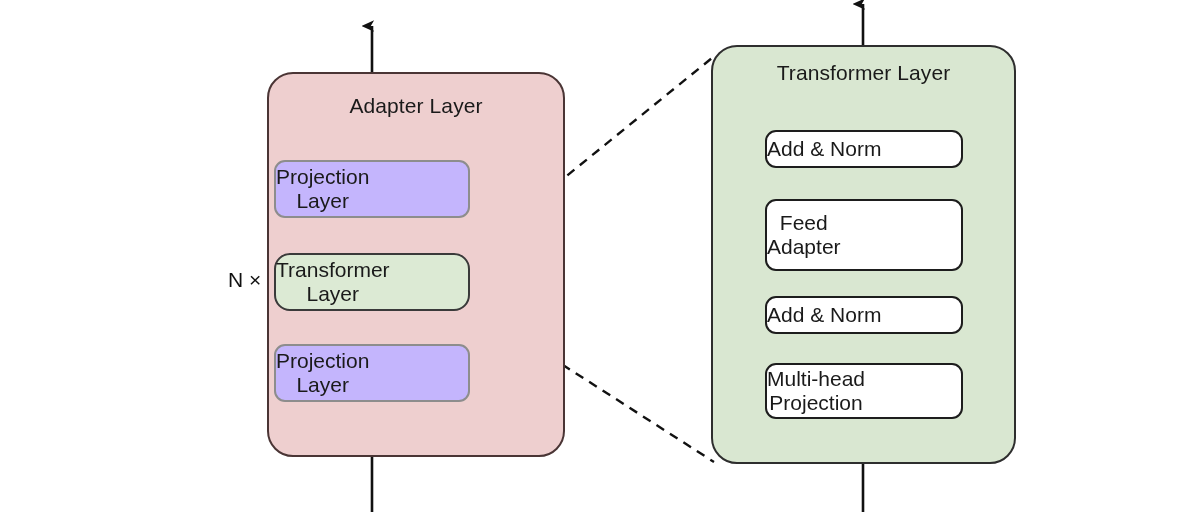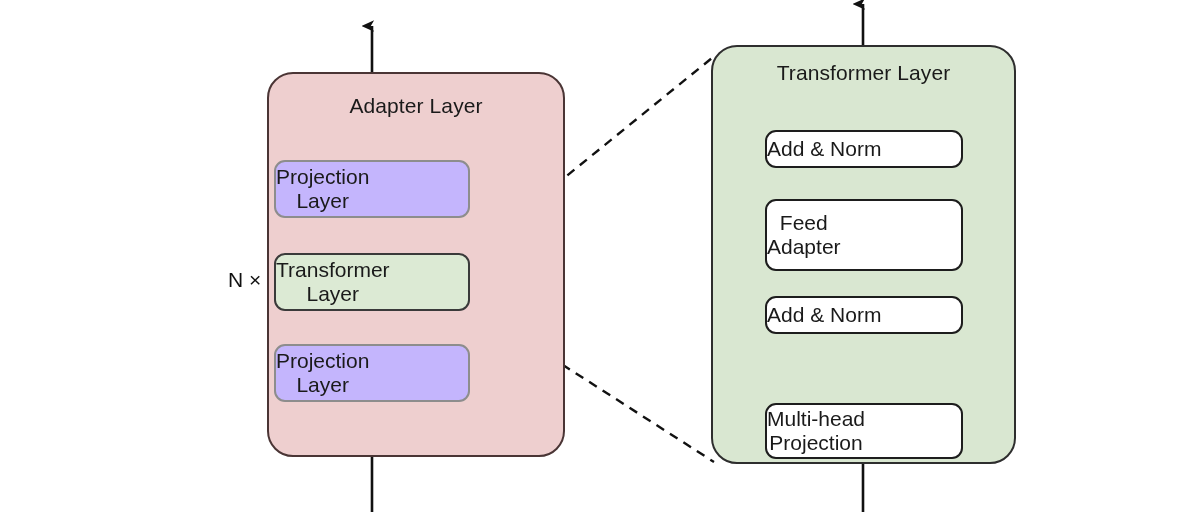--- a/index.html
+++ b/index.html
@@ -159,21 +159,21 @@
 
   <div class="repeat-label" style="left:228px; top:268px;">N ×</div>
 
   <div class="node node-gray" style="left:274px; top:160px; width:196px; height:58px;">
     <div>
       <div>Projection</div>
       <div>Layer</div>
     </div>
   </div>
 
-  <div class="node node-green" style="left:274px; top:253px; width:196px; height:58px;">
+  <div class="node node-green" style="left:274px; top:253px; width:196px; height:58px;border-radius:16px;">
     <div>
       <div>Transformer</div>
       <div>Layer</div>
     </div>
   </div>
 
   <div class="node node-gray" style="left:274px; top:344px; width:196px; height:58px;">
     <div>
       <div>Projection</div>
       <div>Layer</div>
@@ -198,20 +198,20 @@
       <div>Adapter</div>
     </div>
   </div>
 
   <div class="node node-white" style="left:765px; top:296px; width:198px; height:38px;">
     <div>
       <div>Add &amp; Norm</div>
     </div>
   </div>
 
-  <div class="node node-white" style="left:765px; top:363px; width:198px; height:56px;margin-top:40px;">
+  <div class="node node-white" style="left:765px; top:363px; width:198px; height:56px;">
     <div>
       <div>Multi-head</div>
       <div>Projection</div>
     </div>
   </div>
 
 </div>
 
 </body></html>

